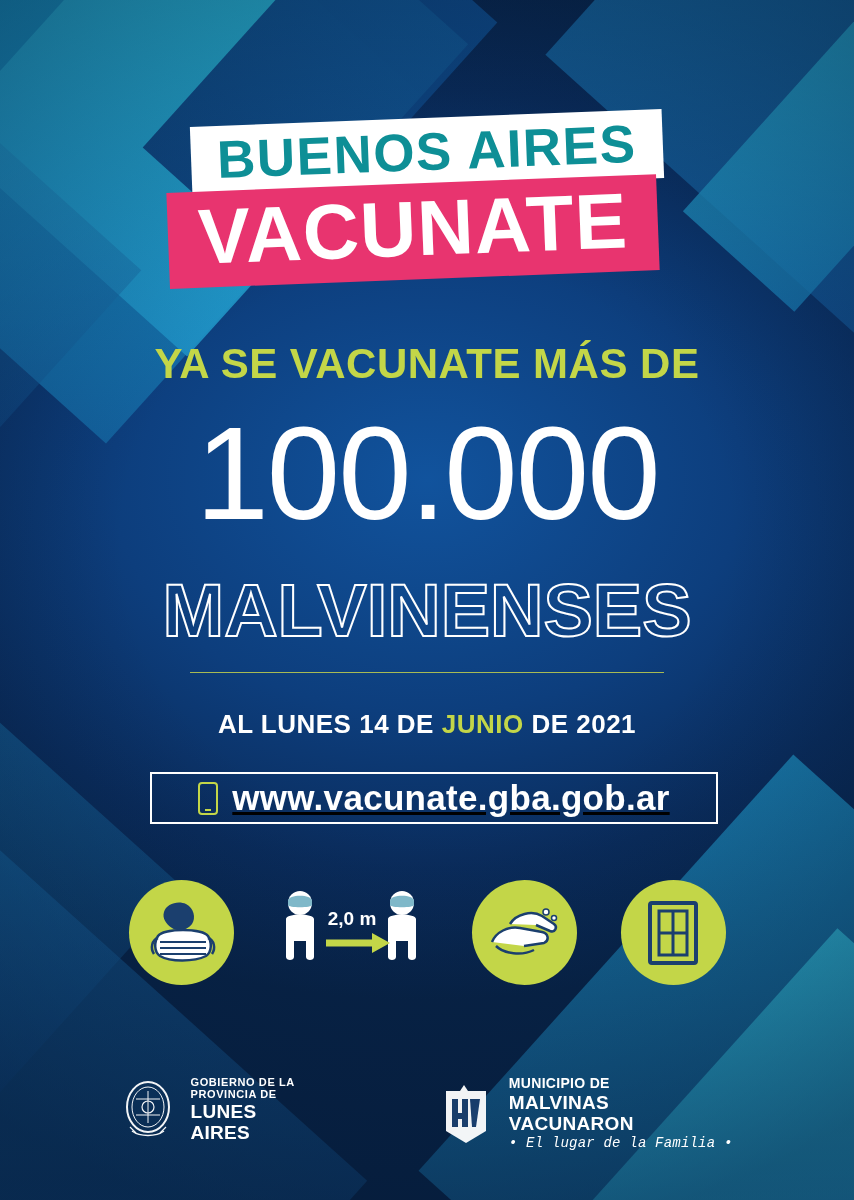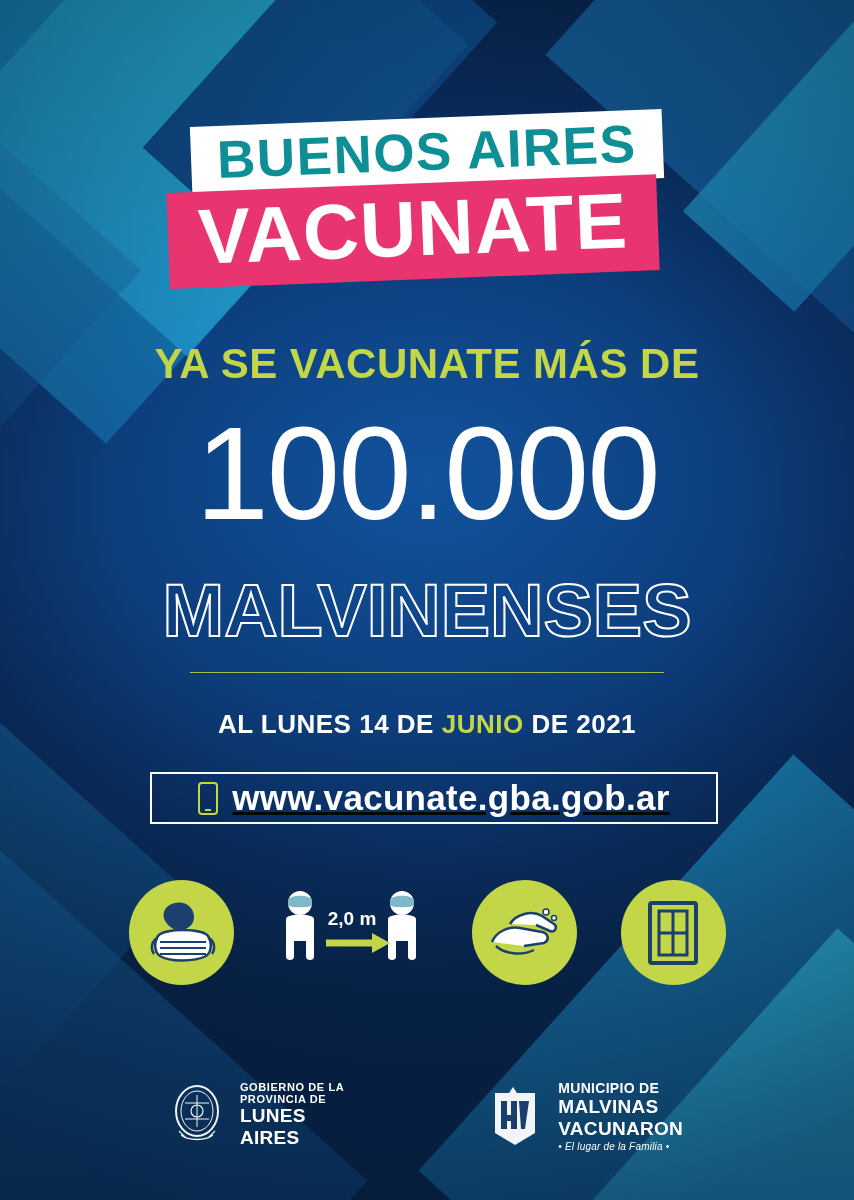--- a/index.html
+++ b/index.html
@@ -288,23 +288,23 @@
     font-size: 19px;
     font-weight: bold;
     letter-spacing: .3px;
   }
   .lt-mid {
     font-size: 14px;
     font-weight: bold;
     letter-spacing: .3px;
   }
   .lt-script {
-    font-family: Liberation Sans, sans-serif;
+    font-family: Liberation Mono, monospace;
     font-style: italic;
-    font-size: 10px;
+    font-size: 14px;
     font-weight: normal;
     letter-spacing: .2px;
     margin-top: 2px;
   }
   .crest {
     width: 52px; height: 62px;
     opacity: .95;
   }
 </style>
 </head>

